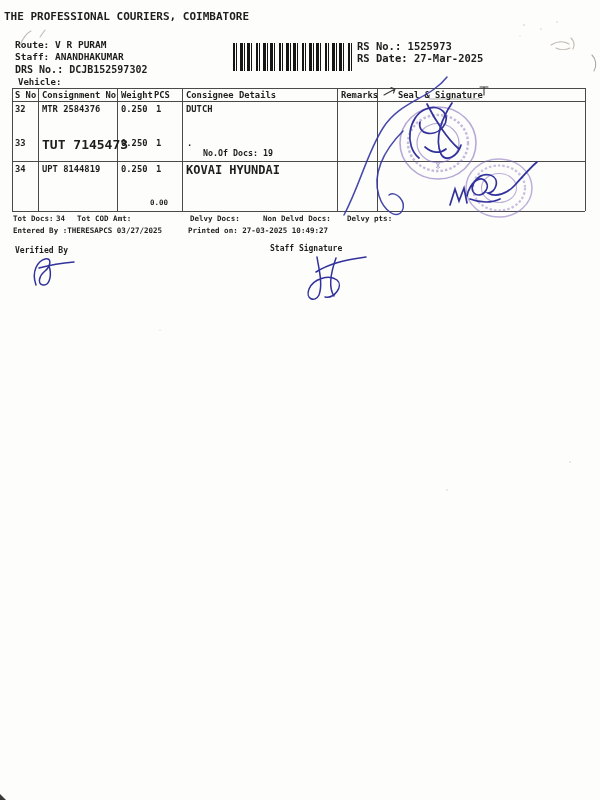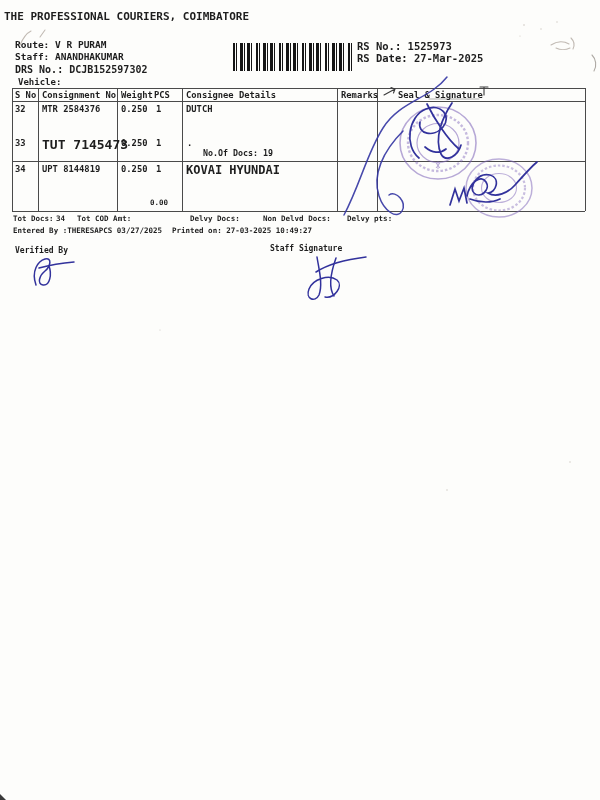--- a/index.html
+++ b/index.html
@@ -98,21 +98,21 @@
 
   <div>
     <span class="abs b" style="left:13px;top:215px;font-size:7.5px;">Tot Docs:</span>
     <span class="abs b" style="left:56px;top:215px;font-size:7.5px;">34</span>
     <span class="abs b" style="left:77px;top:215px;font-size:7.5px;">Tot COD Amt:</span>
     <span class="abs b" style="left:150px;top:199px;font-size:7.5px;">0.00</span>
     <span class="abs b" style="left:190px;top:215px;font-size:7.5px;">Delvy Docs:</span>
     <span class="abs b" style="left:263px;top:215px;font-size:7.5px;">Non Delvd Docs:</span>
     <span class="abs b" style="left:347px;top:215px;font-size:7.5px;">Delvy pts:</span>
     <span class="abs b" style="left:13px;top:227px;font-size:7.5px;">Entered By :THERESAPCS 03/27/2025</span>
-    <span class="abs b" style="left:172px;top:227px;font-size:7.5px;">Printed on: 27-03-2025 10:49:27</span>
+    <span class="abs b" style="left:188px;top:227px;font-size:7.5px;">Printed on: 27-03-2025 10:49:27</span>
   </div>
 
   <div class="abs b" style="left:15px;top:246px;font-size:8px;">Verified By</div>
   <div class="abs b" style="left:270px;top:244px;font-size:8px;">Staff Signature</div>
 
   <svg class="ink" width="600" height="800" viewBox="0 0 600 800">
 
     <g stroke="#7d63b8" fill="none" opacity="0.55">
       <ellipse cx="438" cy="143" rx="38" ry="36" stroke-width="1.6"></ellipse>
       <ellipse cx="438" cy="143" rx="30" ry="28" stroke-width="2.4" stroke-dasharray="2.5 2" opacity="0.8"></ellipse>

